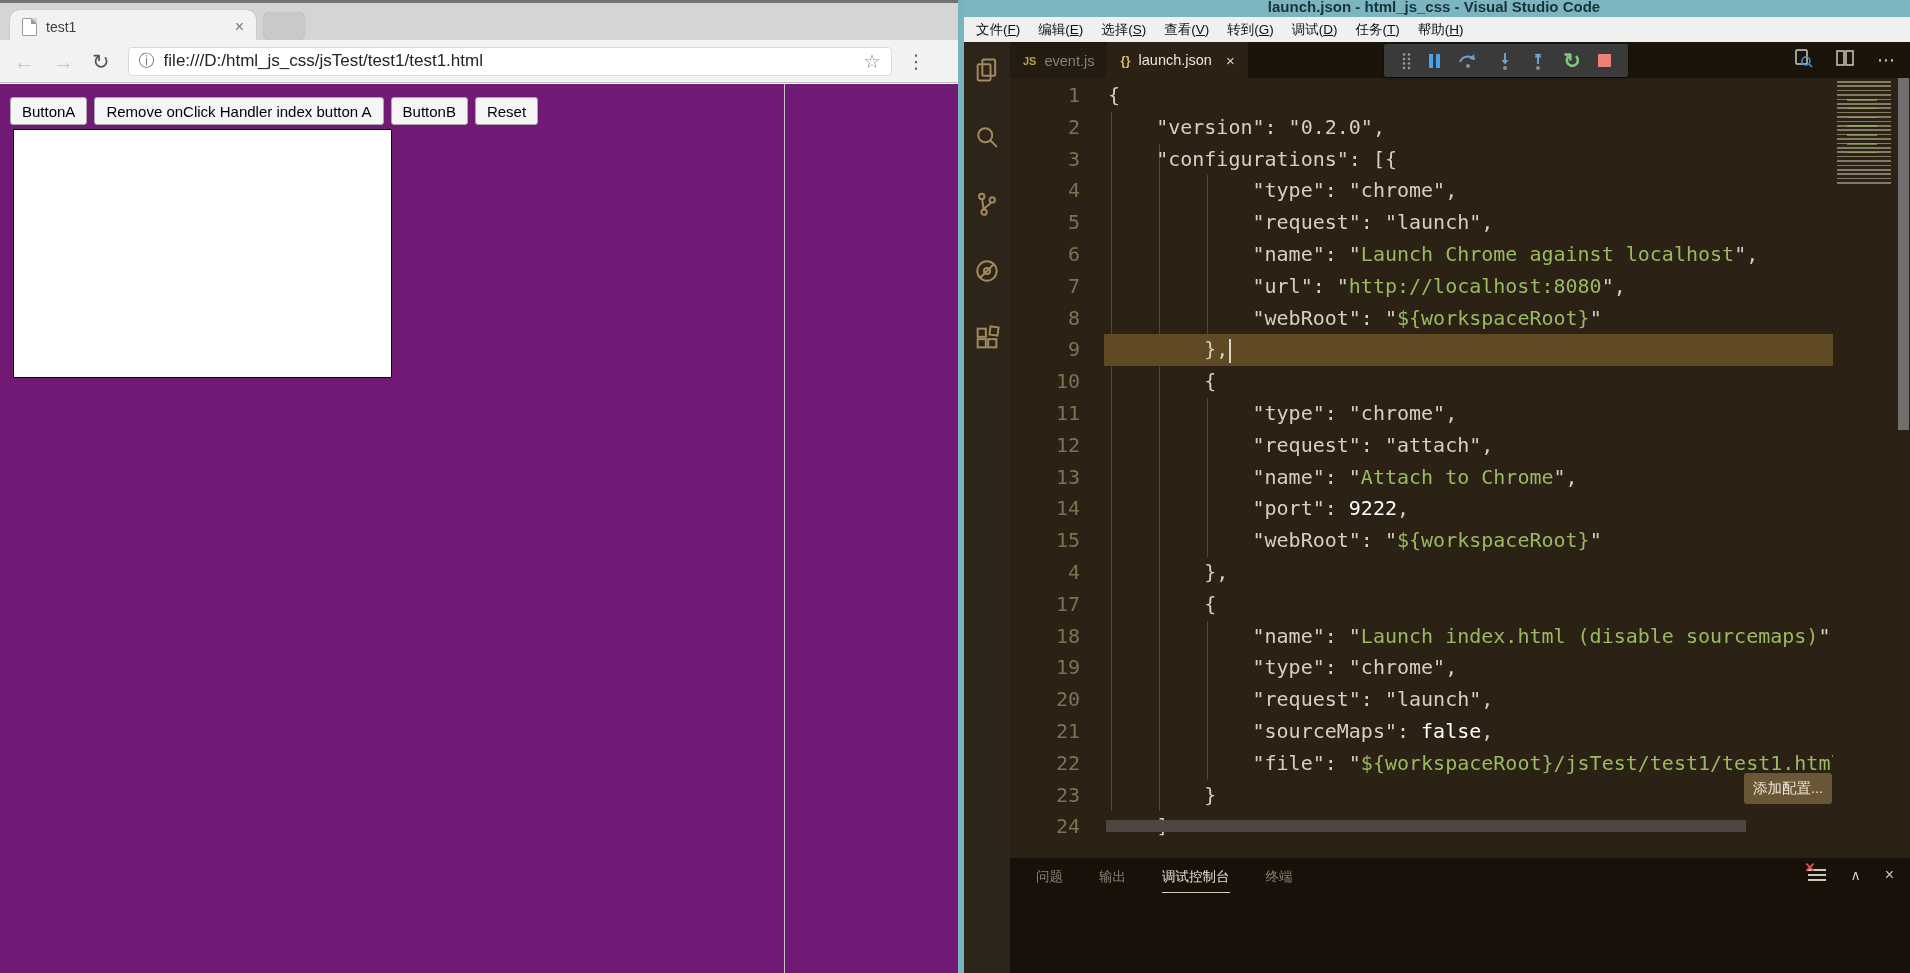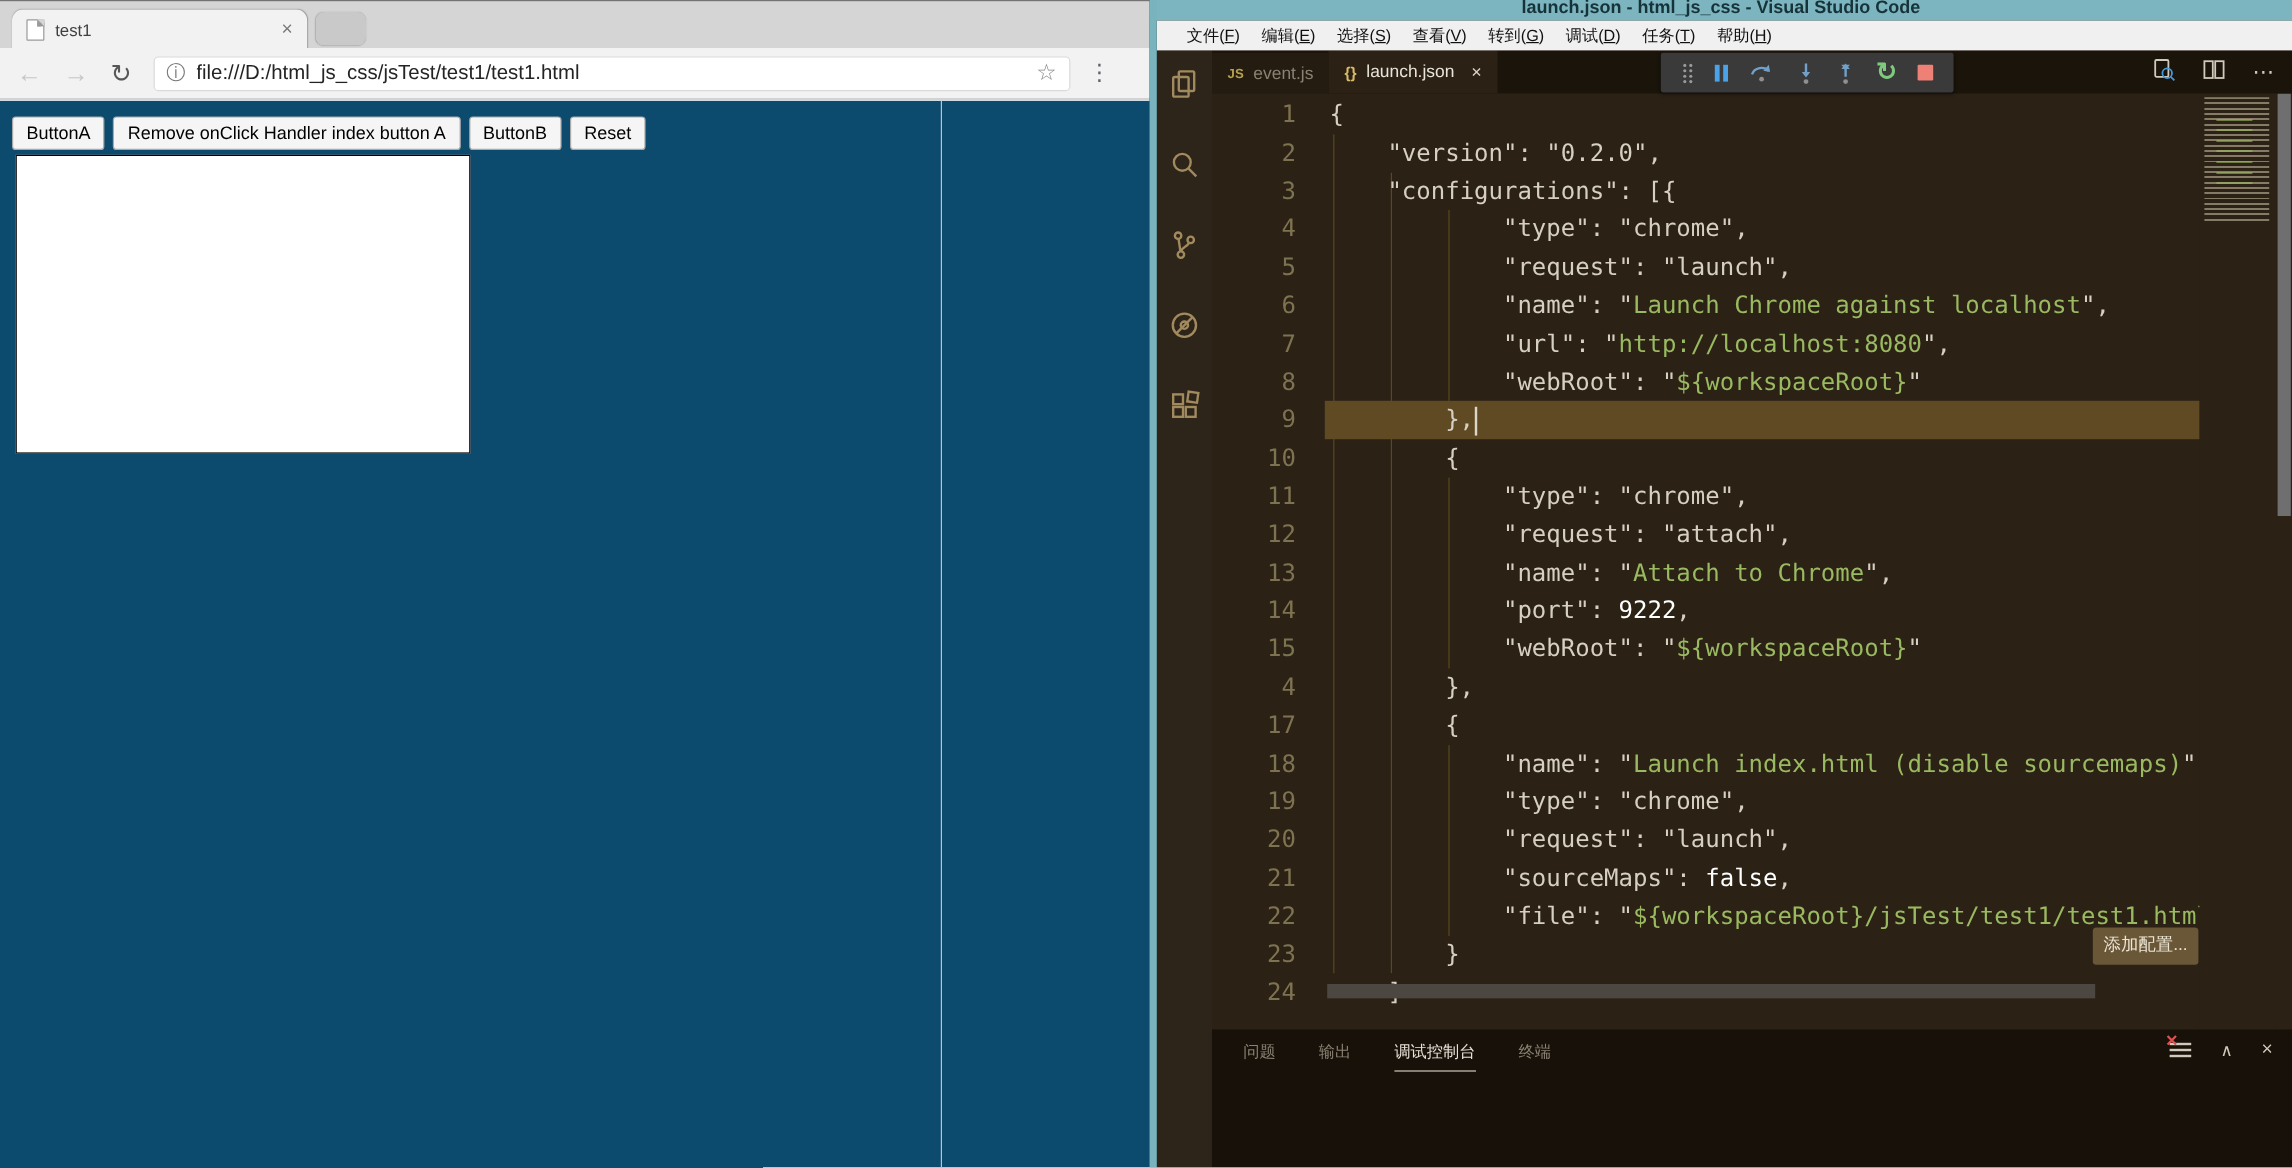--- a/index.html
+++ b/index.html
@@ -1,55 +1,55 @@
 <!DOCTYPE html>
 <html><head>
 <meta charset="utf-8">
 <style>
   html,body{margin:0;padding:0}
   body{width:1910px;height:973px;overflow:hidden;position:relative;background:#fff;
        font-family:"Liberation Sans",sans-serif;-webkit-font-smoothing:antialiased}
 
   
   .browser{position:absolute;left:0;top:0;width:958px;height:973px;background:#fff}
-  .tabstrip{position:absolute;left:0;top:0;right:0;height:40px;background:#d5d5d5;border-top:1px solid #737373}
+  .tabstrip{position:absolute;left:0;top:0;right:0;height:40px;background:#d5d5d5;border-top:3px solid #737373}
   .btab{position:absolute;left:10px;top:7px;width:246px;height:33px;background:#f2f2f2;
         border-radius:9px 9px 0 0;box-shadow:0 0 1px #8f8f8f;display:flex;align-items:center;padding:0 12px;box-sizing:border-box}
   .favicon{width:13px;height:16px;background:#fff;border:1px solid #9a9a9a;border-radius:1px;margin-right:9px;position:relative;flex:none}
   .favicon:after{content:"";position:absolute;right:-1px;top:-1px;border:3px solid #d5d5d5;border-left-color:#9a9a9a;border-bottom-color:#9a9a9a}
   .btab-title{flex:1;font-size:14px;color:#404040}
   .btab-close{color:#777;font-size:16px;line-height:1}
   .tabstub{position:absolute;left:263px;top:9px;width:42px;height:28px;background:#c9c9c9;border-radius:7px;box-shadow:0 0 1px #9f9f9f}
   .toolbar{position:absolute;left:0;top:40px;right:0;height:43px;background:#f2f2f2;border-bottom:1px solid #bdbdbd;
            display:flex;align-items:center;padding-left:14px;box-sizing:border-box}
   .navic{font-size:21px;line-height:1;margin-right:18px}
   .nav-back,.nav-fwd{color:#c7c7c7}
   .nav-refresh{color:#575757}
   .omnibox{width:764px;height:29px;background:#fff;border:1px solid #dadada;border-radius:4px;
            display:flex;align-items:center;padding:0 10px;box-sizing:border-box}
   .info-ic{color:#7a7a7a;font-size:16px;margin-right:9px}
   .url{flex:1;font-size:17px;color:#242424;white-space:nowrap;overflow:hidden}
   .star-ic{color:#8a8a8a;font-size:19px}
   .menu-dots{color:#5f6368;font-size:19px;margin-left:15px;letter-spacing:1px}
-  .page{position:absolute;left:0;top:84px;right:0;bottom:0;background:#0c4a6e}
+  .page{position:absolute;left:0;top:84px;right:0;bottom:0;background:#701a75}
   .btnrow{display:flex;gap:7px;margin:13px 0 0 10px}
   .btnrow button{font-family:"Liberation Sans",sans-serif;font-size:15px;color:#000;background:#f5f5f5;
                  border:1px solid #a9a9a9;border-radius:3px;height:28px;padding:0 11px;white-space:nowrap}
   .testbox{position:absolute;left:13px;top:45px;width:377px;height:247px;border:1px solid #000;background:#fff}
   .edge-line{position:absolute;left:784px;top:0;bottom:0;width:1px;background:#c2c2c2}
 
   
   .vscode{position:absolute;left:958px;top:0;width:952px;height:973px;background:#2a2014;overflow:hidden}
   .vs-left-border{position:absolute;left:0;top:0;width:6px;height:100%;background:#79b3bd;z-index:9}
   .titlebar{position:absolute;left:0;top:0;right:0;height:17px;background:#7cb5bf;overflow:hidden;z-index:8}
   .titletext{margin-top:-2px;text-align:center;font-size:15px;color:#17333a;font-weight:bold}
   .vs-logo{position:absolute;left:8px;top:0;width:22px;height:15px;background:#2f72b5;clip-path:polygon(0 40%,70% 0,100% 15%,100% 100%,55% 100%,0 75%)}
   .win-close{position:absolute;right:7px;top:0;width:57px;height:13px;background:#dd6058;border-radius:0 0 2px 2px}
   .menubar{position:absolute;left:6px;top:17px;right:0;height:25px;background:#f0f0f0;display:flex;align-items:center;
-           padding-left:16px;font-size:13.5px;color:#101010;z-index:7}
+           padding-left:3px;font-size:13.5px;color:#101010;z-index:7}
   .menubar span{padding:0 9px;cursor:default}
   .activitybar{position:absolute;left:6px;top:42px;width:46px;bottom:0;background:#2d241a;display:flex;
                flex-direction:column;align-items:center;padding-top:14px;gap:39px;box-sizing:border-box}
   .aicon{width:28px;height:28px;flex:none}
   .aicon svg{width:28px;height:28px;stroke:#a18a5e;fill:none;stroke-width:1.7}
 
   .editor-region{position:absolute;left:52px;top:42px;right:0;bottom:0}
   .tabbar{position:absolute;left:0;top:0;right:0;height:36px;background:#1a140b}
   .etab{display:inline-flex;align-items:center;height:36px;padding:0 13px;font-size:14.5px;gap:8px;
         background:#241c11;color:#8b8273;box-sizing:border-box}

